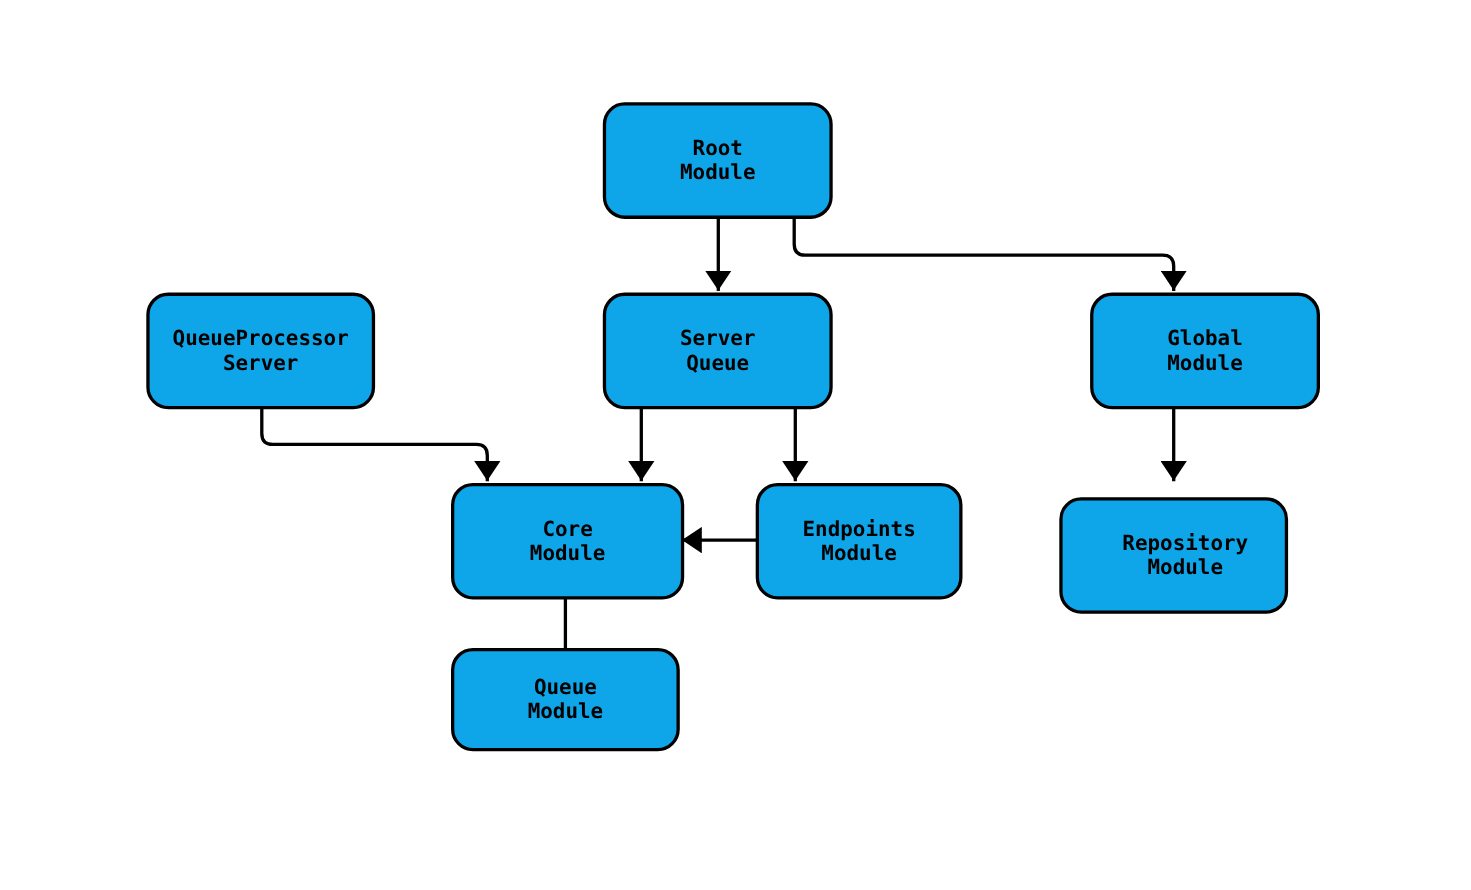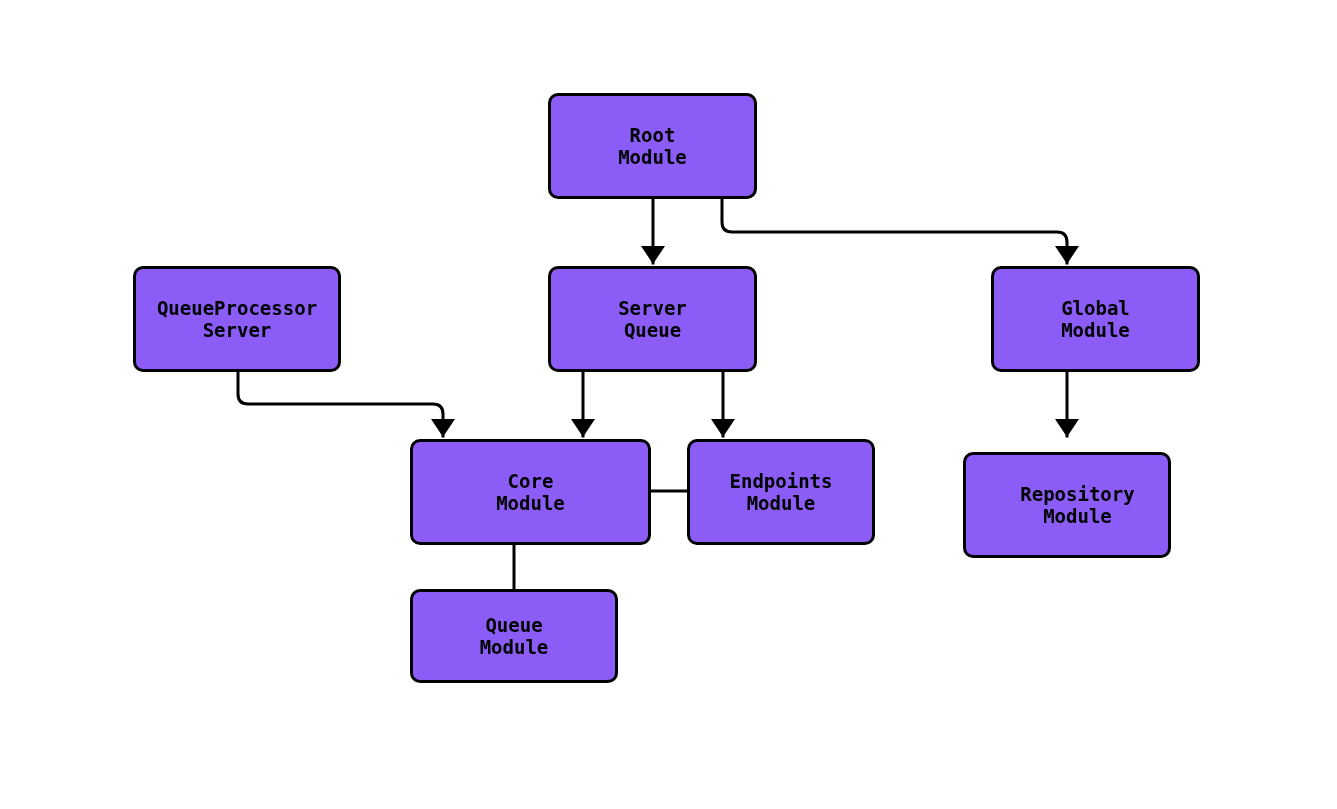--- a/index.html
+++ b/index.html
@@ -24,23 +24,23 @@
   }
   .edges-layer path.edge {
     fill: none;
     stroke: #000000;
     stroke-width: 3;
     stroke-linecap: square;
   }
   .node {
     position: absolute;
     box-sizing: border-box;
-    background: #8b5cf6;
+    background: #0ea5e9;
     border: 3px solid #000000;
-    border-radius: 10px;
+    border-radius: 20px;
     display: flex;
     align-items: center;
     justify-content: center;
     text-align: center;
   }
   .node .label {
     white-space: pre-line;
     font-size: 19px;
     line-height: 22px;
     font-weight: bold;
@@ -89,21 +89,21 @@
   <div class="node" style="left:548px; top:266px; width:209px; height:106px;">
     <span class="label">Server
 Queue</span>
   </div>
 
   <div class="node" style="left:991px; top:266px; width:209px; height:106px;">
     <span class="label">Global
 Module</span>
   </div>
 
-  <div class="node" style="left:410px; top:439px; width:241px; height:106px;">
+  <div class="node" style="left:410px; top:439px; width:212px; height:106px;">
     <span class="label">Core
 Module</span>
   </div>
 
   <div class="node" style="left:687px; top:439px; width:188px; height:106px;">
     <span class="label">Endpoints
 Module</span>
   </div>
 
   <div class="node" style="left:963px; top:452px; width:208px; height:106px;padding-left:21px;">

